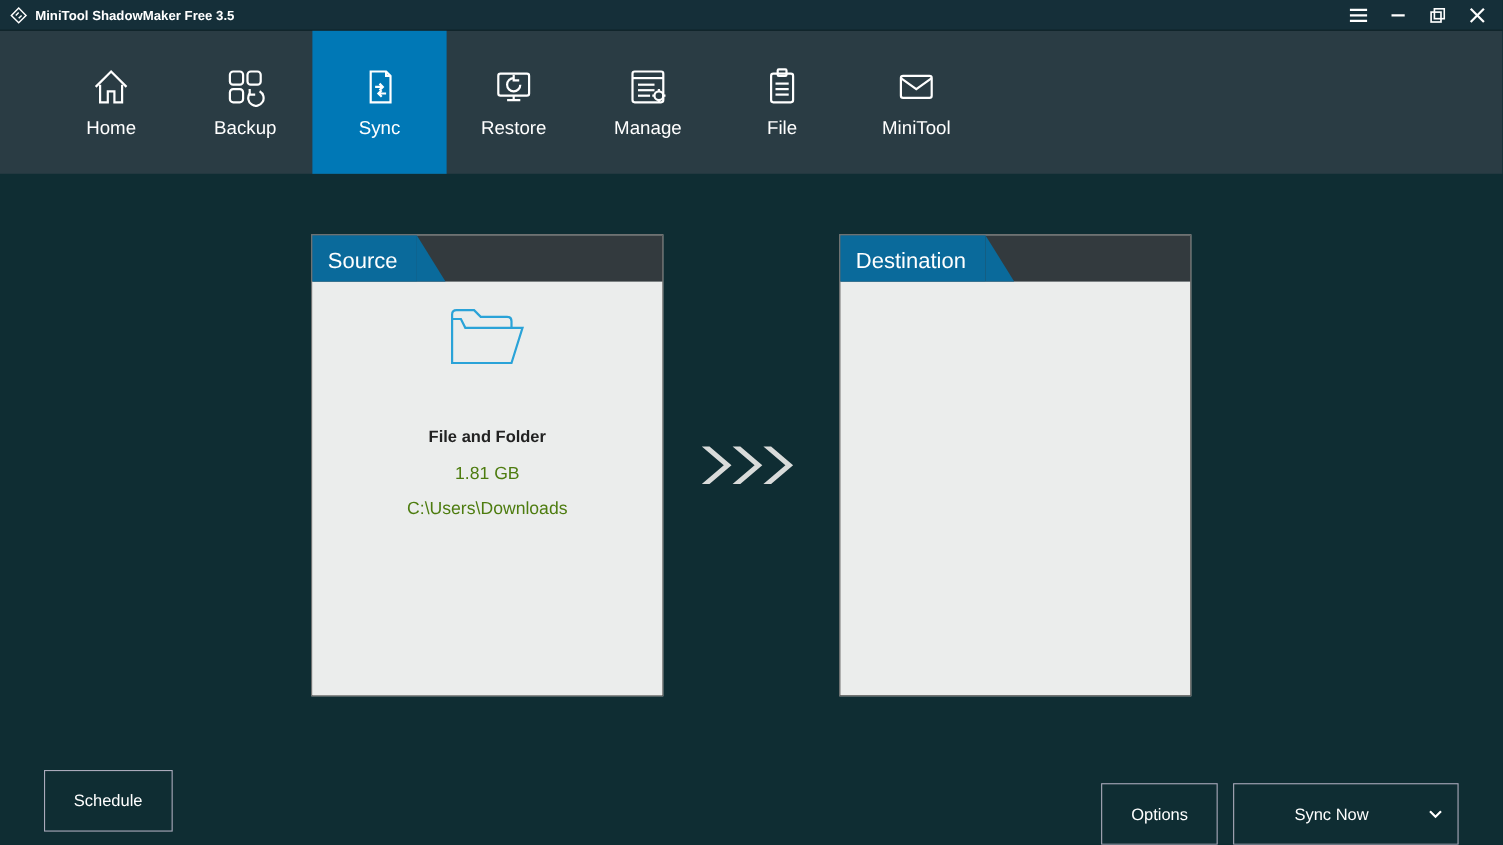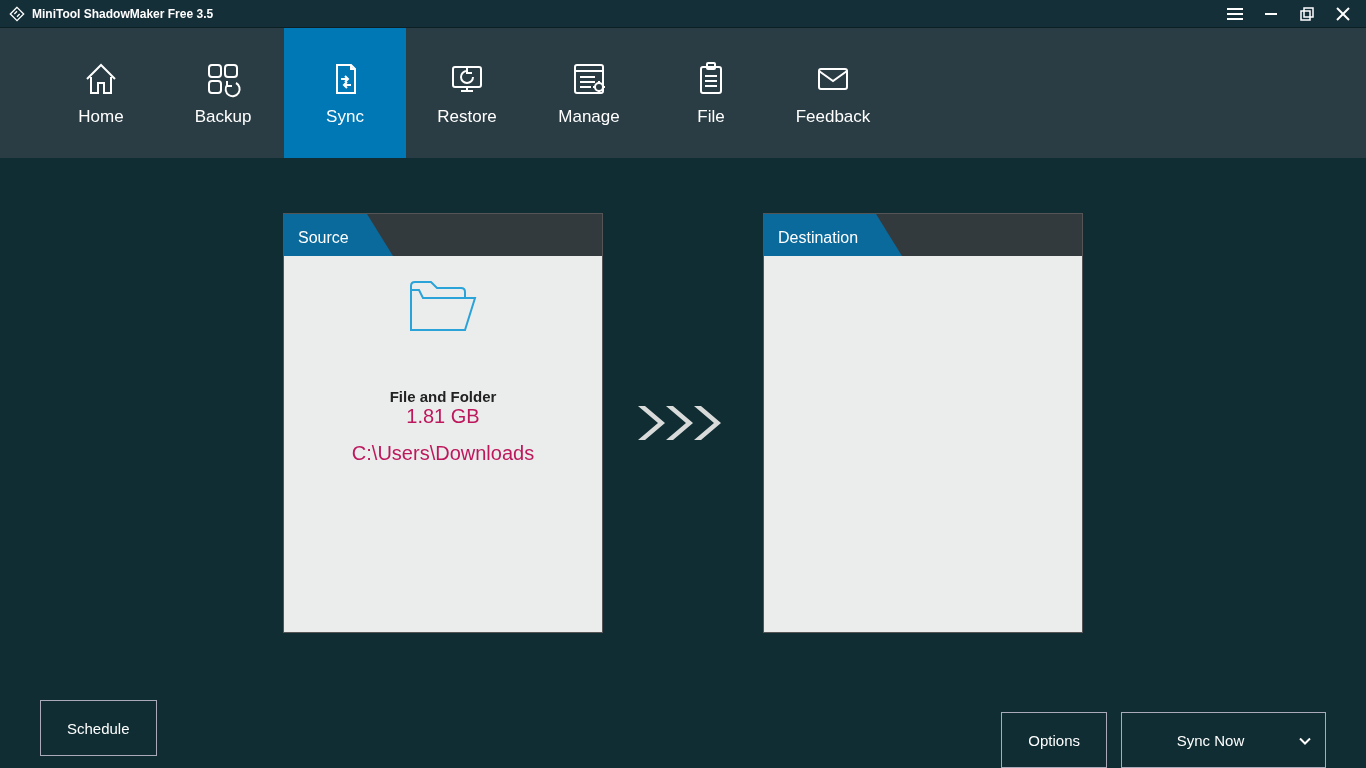--- a/index.html
+++ b/index.html
@@ -56,42 +56,42 @@
   .card.dest .card-body { background:#dbeff7; }
   .card-header {
     height: 42px;
     background:#333a3e;
     display:flex; align-items:stretch;
     position:relative;
   }
   .card-header .tab {
     background:#0a6a9b;
     color:#fff;
-    font-size:16px;
+    font-size:20px;
     padding: 6px 18px 0 14px;
     display:flex; align-items:center;
     position:relative;
   }
   .card-header .tab::after {
     content:"";
     position:absolute;
     right:-26px; top:0;
     width:0; height:0;
     border-bottom:42px solid #0a6a9b;
     border-right:26px solid transparent;
   }
   .card-body {
     flex:1;
     background:#ebedec;
     display:flex; flex-direction:column; align-items:center;
     padding-top: 18px;
   }
   .folder-icon { margin-bottom: 40px; }
-  .card-body .line-title { font-weight:bold; font-size:15px; color:#222; }
-  .card-body .line { font-size:20px; color:#be185d; margin-bottom:14px; }
+  .card-body .line-title { font-weight:bold; font-size:15px; color:#222; margin-bottom:16px; }
+  .card-body .line { font-size:16px; color:#4d7c0f; margin-bottom:14px; }
 
   .arrows { display:flex; gap:0; }
   .arrows svg { display:block; }
 
   .footer {
     position:absolute;
     bottom:0; left:0; right:0;
     height:80px;
     display:flex; align-items:center;
     padding: 0 40px;
@@ -223,21 +223,21 @@
     </span>
     <span>File</span>
   </div>
   <div class="nav-item">
     <span class="nav-icon">
       <svg width="40" height="40" viewBox="0 0 40 40" fill="none" stroke="#fff" stroke-width="2">
         <rect x="6" y="10" width="28" height="20" rx="2"></rect>
         <path d="M6 12 L20 22 L34 12"></path>
       </svg>
     </span>
-    <span>Feedback</span>
+    <span>MiniTool</span>
   </div>
 </div>
 
 <div class="content">
   <div class="card">
     <div class="card-header">
       <div class="tab">Source</div>
     </div>
     <div class="card-body">
       <span class="folder-icon">

